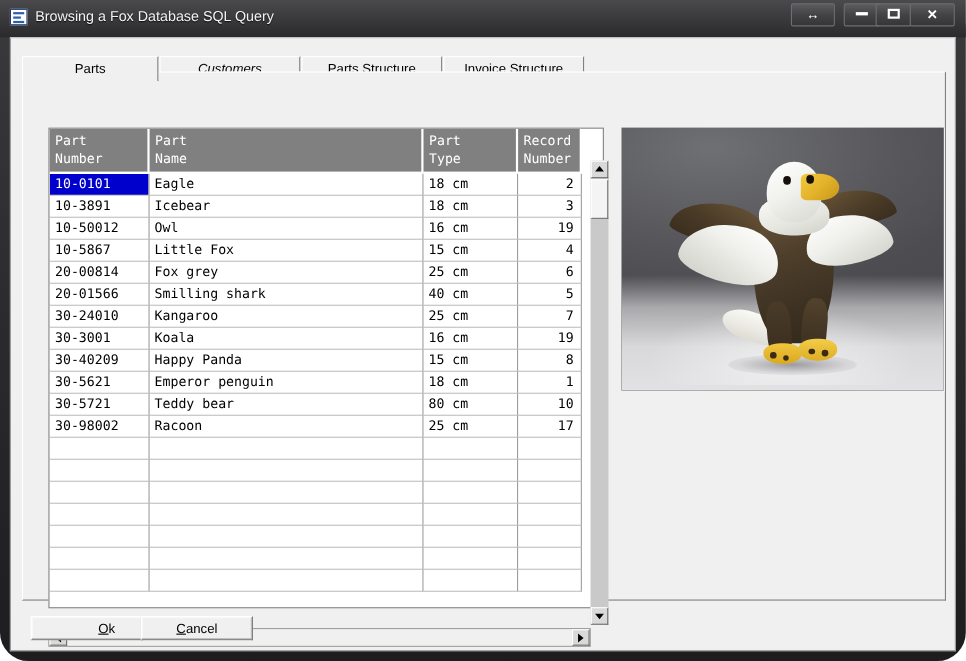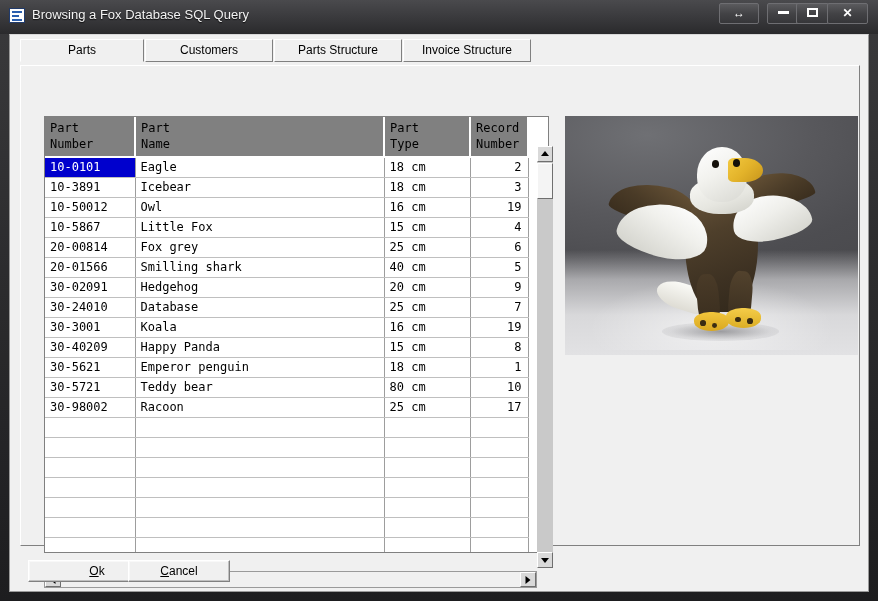--- a/index.html
+++ b/index.html
@@ -16,20 +16,21 @@
 
   
   #window {
     position: absolute;
     left: 0; top: 0;
     width: 878px;
     height: 601px;
     box-sizing: border-box;
     background: linear-gradient(180deg, #3a3a3c 0%, #2c2c2e 45%, #1d1d1f 100%);
     padding: 0;
+    border-radius: 26px;
   }
 
   
   #titlebar {
     position: absolute;
     left: 0; top: 0;
     width: 878px;
     height: 34px;
     box-sizing: border-box;
     background: linear-gradient(180deg, #4a4a4d 0%, #3a3a3d 50%, #2a2a2c 100%);
@@ -98,21 +99,21 @@
     height: 558px;
     background: #f0f0f0;
     box-sizing: border-box;
     border: 1px solid #9a9a9a;
     border-top: 1px solid #d8d8d8;
   }
 
   
   #tabstrip {
     position: absolute;
-    left: 10px; top: 4px;
+    left: 10px; top: 16px;
     width: 840px;
     height: 23px;
   }
   .tab {
     position: absolute;
     top: 0;
     height: 23px;
     box-sizing: border-box;
     background: #f0f0f0;
     border-left: 1px solid #ffffff;
@@ -165,21 +166,21 @@
     font-family: "DejaVu Sans Mono", monospace;
     font-size: 12px;
   }
   table.grid col.c0 { width: 90px; }
   table.grid col.c1 { width: 249px; }
   table.grid col.c2 { width: 86px; }
   table.grid col.c3 { width: 58px; }
 
   table.grid th {
     background: #808080;
-    color: #000000;
+    color: #ffffff;
     font-weight: normal;
     text-align: left;
     vertical-align: top;
     padding: 3px 4px 4px 5px;
     height: 38px;
     box-sizing: border-box;
     border-right: 2px solid #ffffff;
     border-bottom: 2px solid #ffffff;
     font-family: "DejaVu Sans Mono", monospace;
     font-size: 12px;
@@ -479,21 +480,21 @@
     </div>
     <div class="win-btn" id="btn-close">
       <span class="glyph">✕</span>
     </div>
   </div>
 
   <div id="client">
 
     <div id="tabstrip">
         <div class="tab active" style="left: 0px; width: 124px;"><span>Parts</span></div>
-        <div class="tab" style="left: 125px; width: 128px;"><span>Customers</span></div>
+        <div class="tab" style="left: 125px; width: 128px; font-style: italic;"><span>Customers</span></div>
         <div class="tab" style="left: 254px; width: 128px;"><span>Parts Structure</span></div>
         <div class="tab" style="left: 383px; width: 128px;"><span>Invoice Structure</span></div>
       </div>
 
     <div id="tabpanel">
 
       <div id="grid-wrap">
         <table class="grid">
           <colgroup>
             <col class="c0">
@@ -552,28 +553,22 @@
                 <td>25 cm</td>
                 <td class="num">6</td>
               </tr>
               <tr>
                 <td>20-01566</td>
                 <td>Smilling shark</td>
                 <td>40 cm</td>
                 <td class="num">5</td>
               </tr>
               <tr>
-                <td>30-02091</td>
-                <td>Hedgehog</td>
-                <td>20 cm</td>
-                <td class="num">9</td>
-              </tr>
-              <tr>
                 <td>30-24010</td>
-                <td>Database</td>
+                <td>Kangaroo</td>
                 <td>25 cm</td>
                 <td class="num">7</td>
               </tr>
               <tr>
                 <td>30-3001</td>
                 <td>Koala</td>
                 <td>16 cm</td>
                 <td class="num">19</td>
               </tr>
               <tr>

